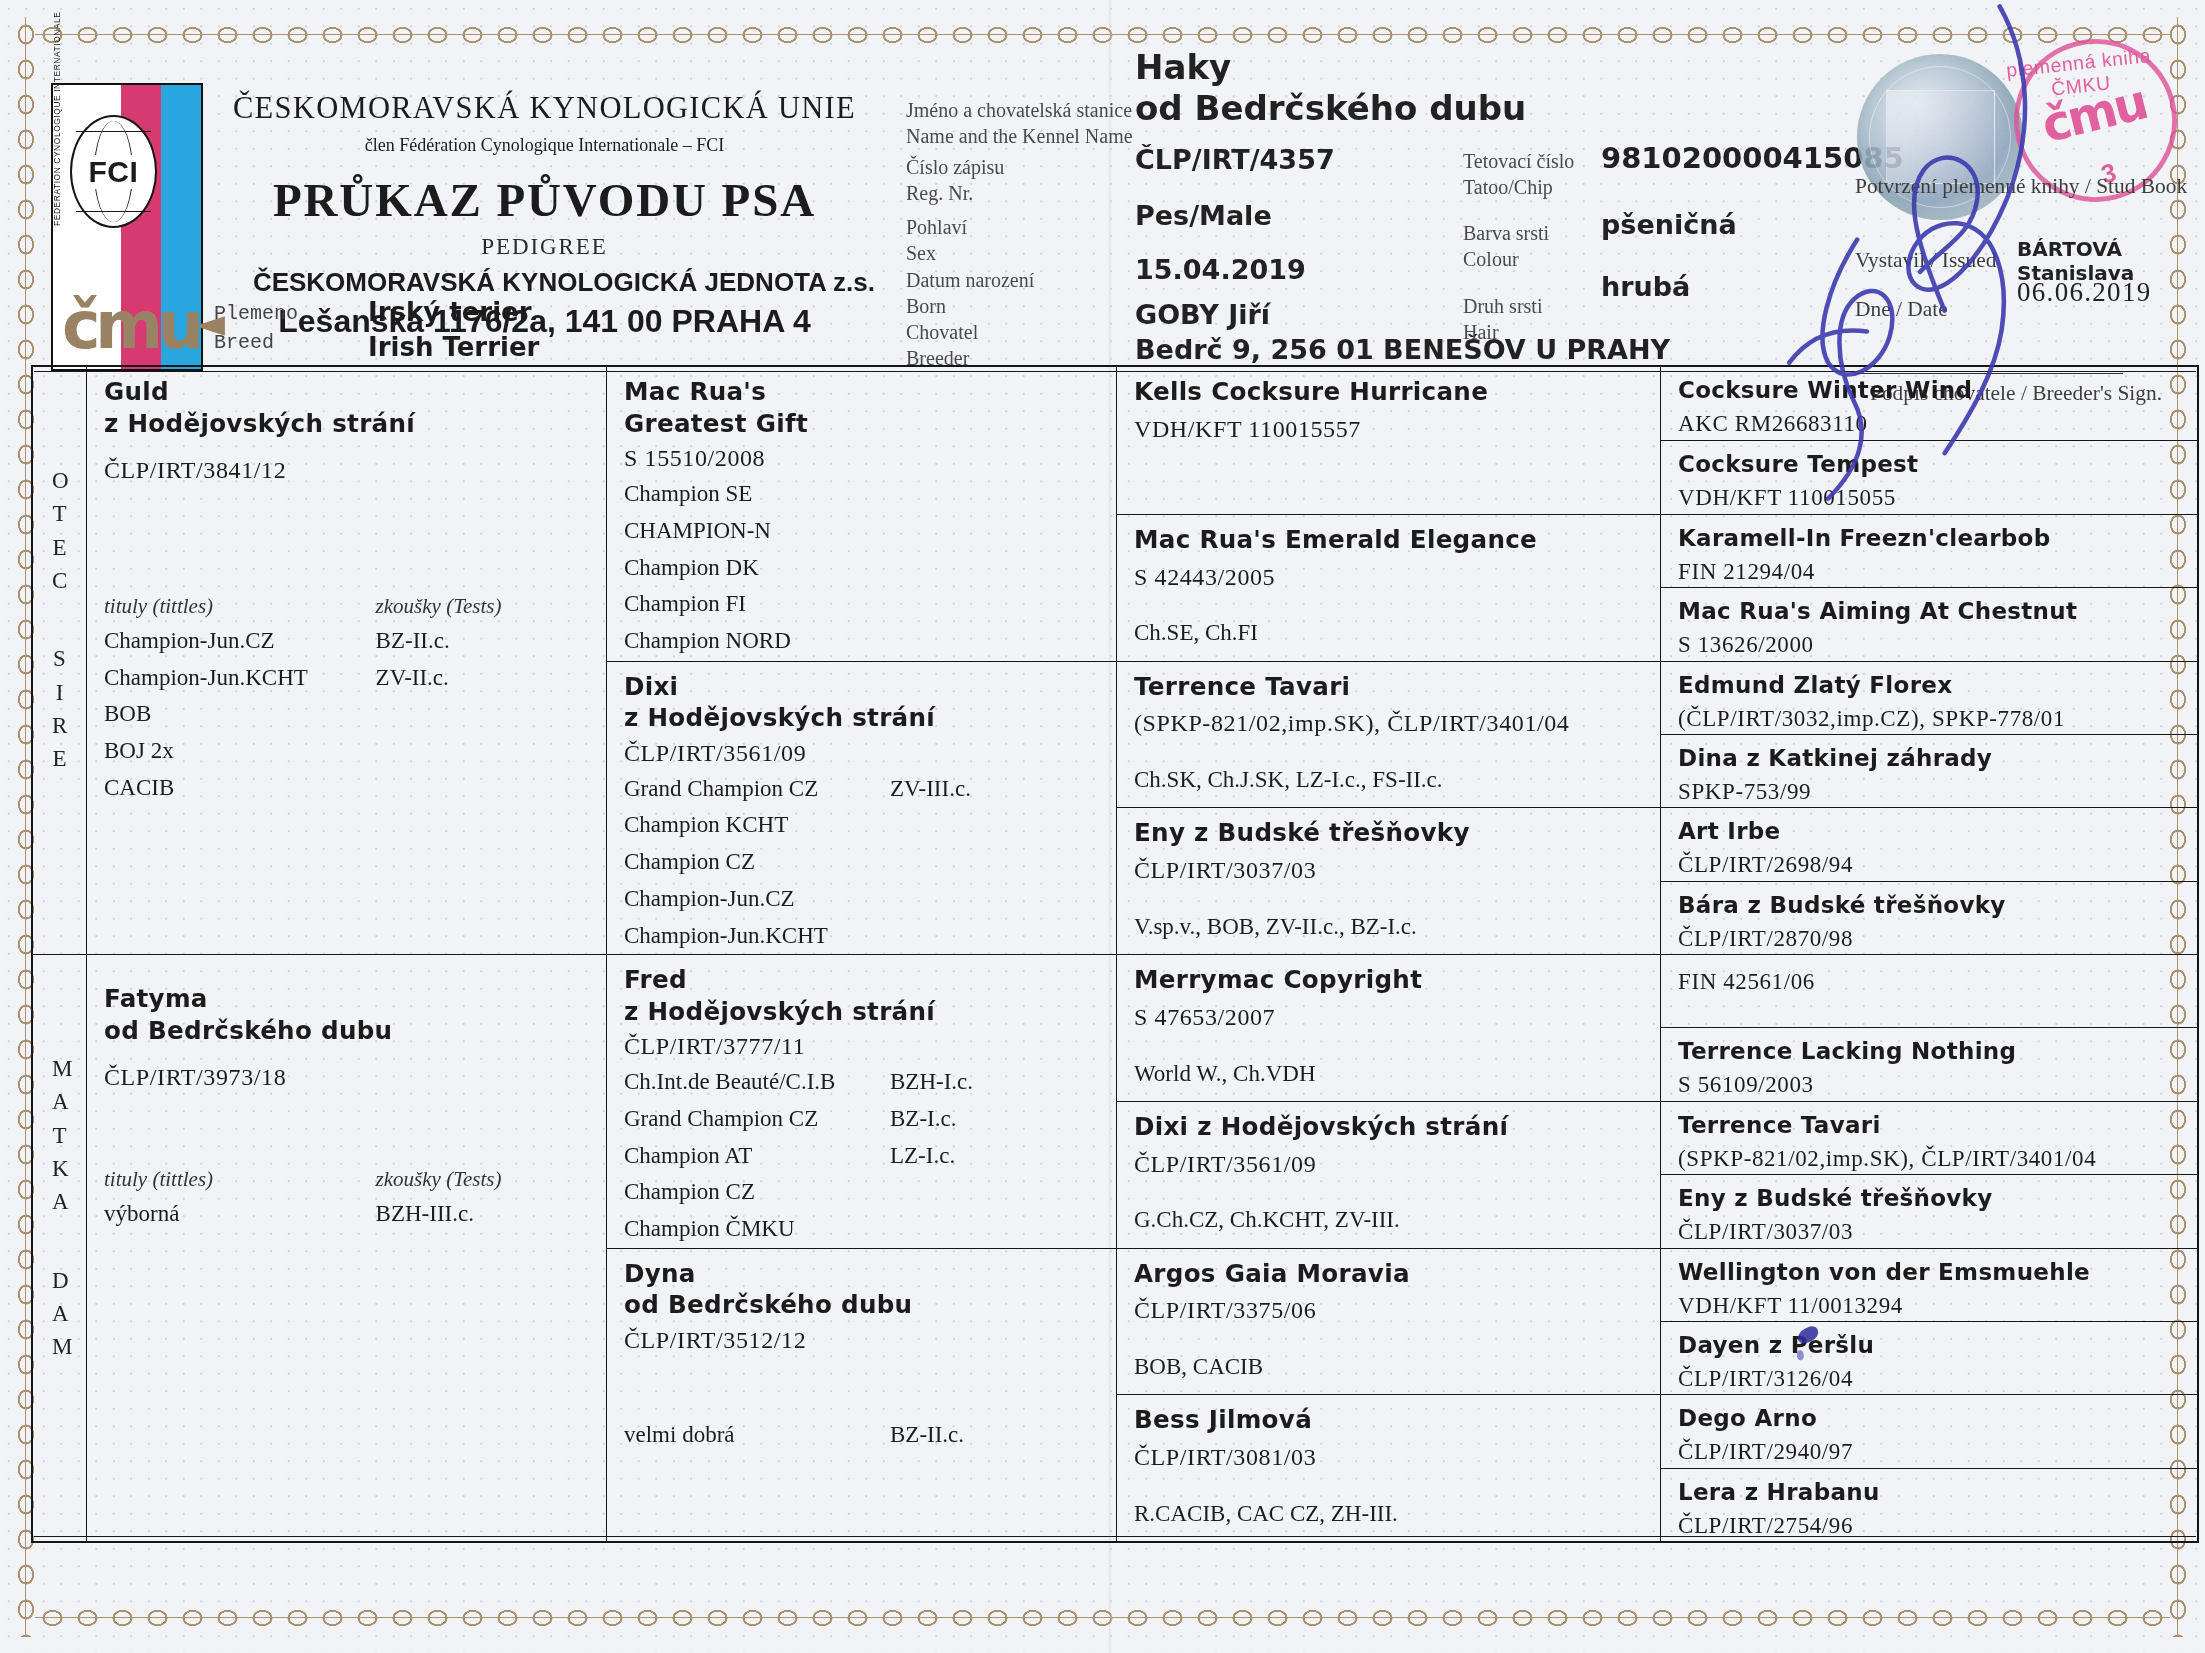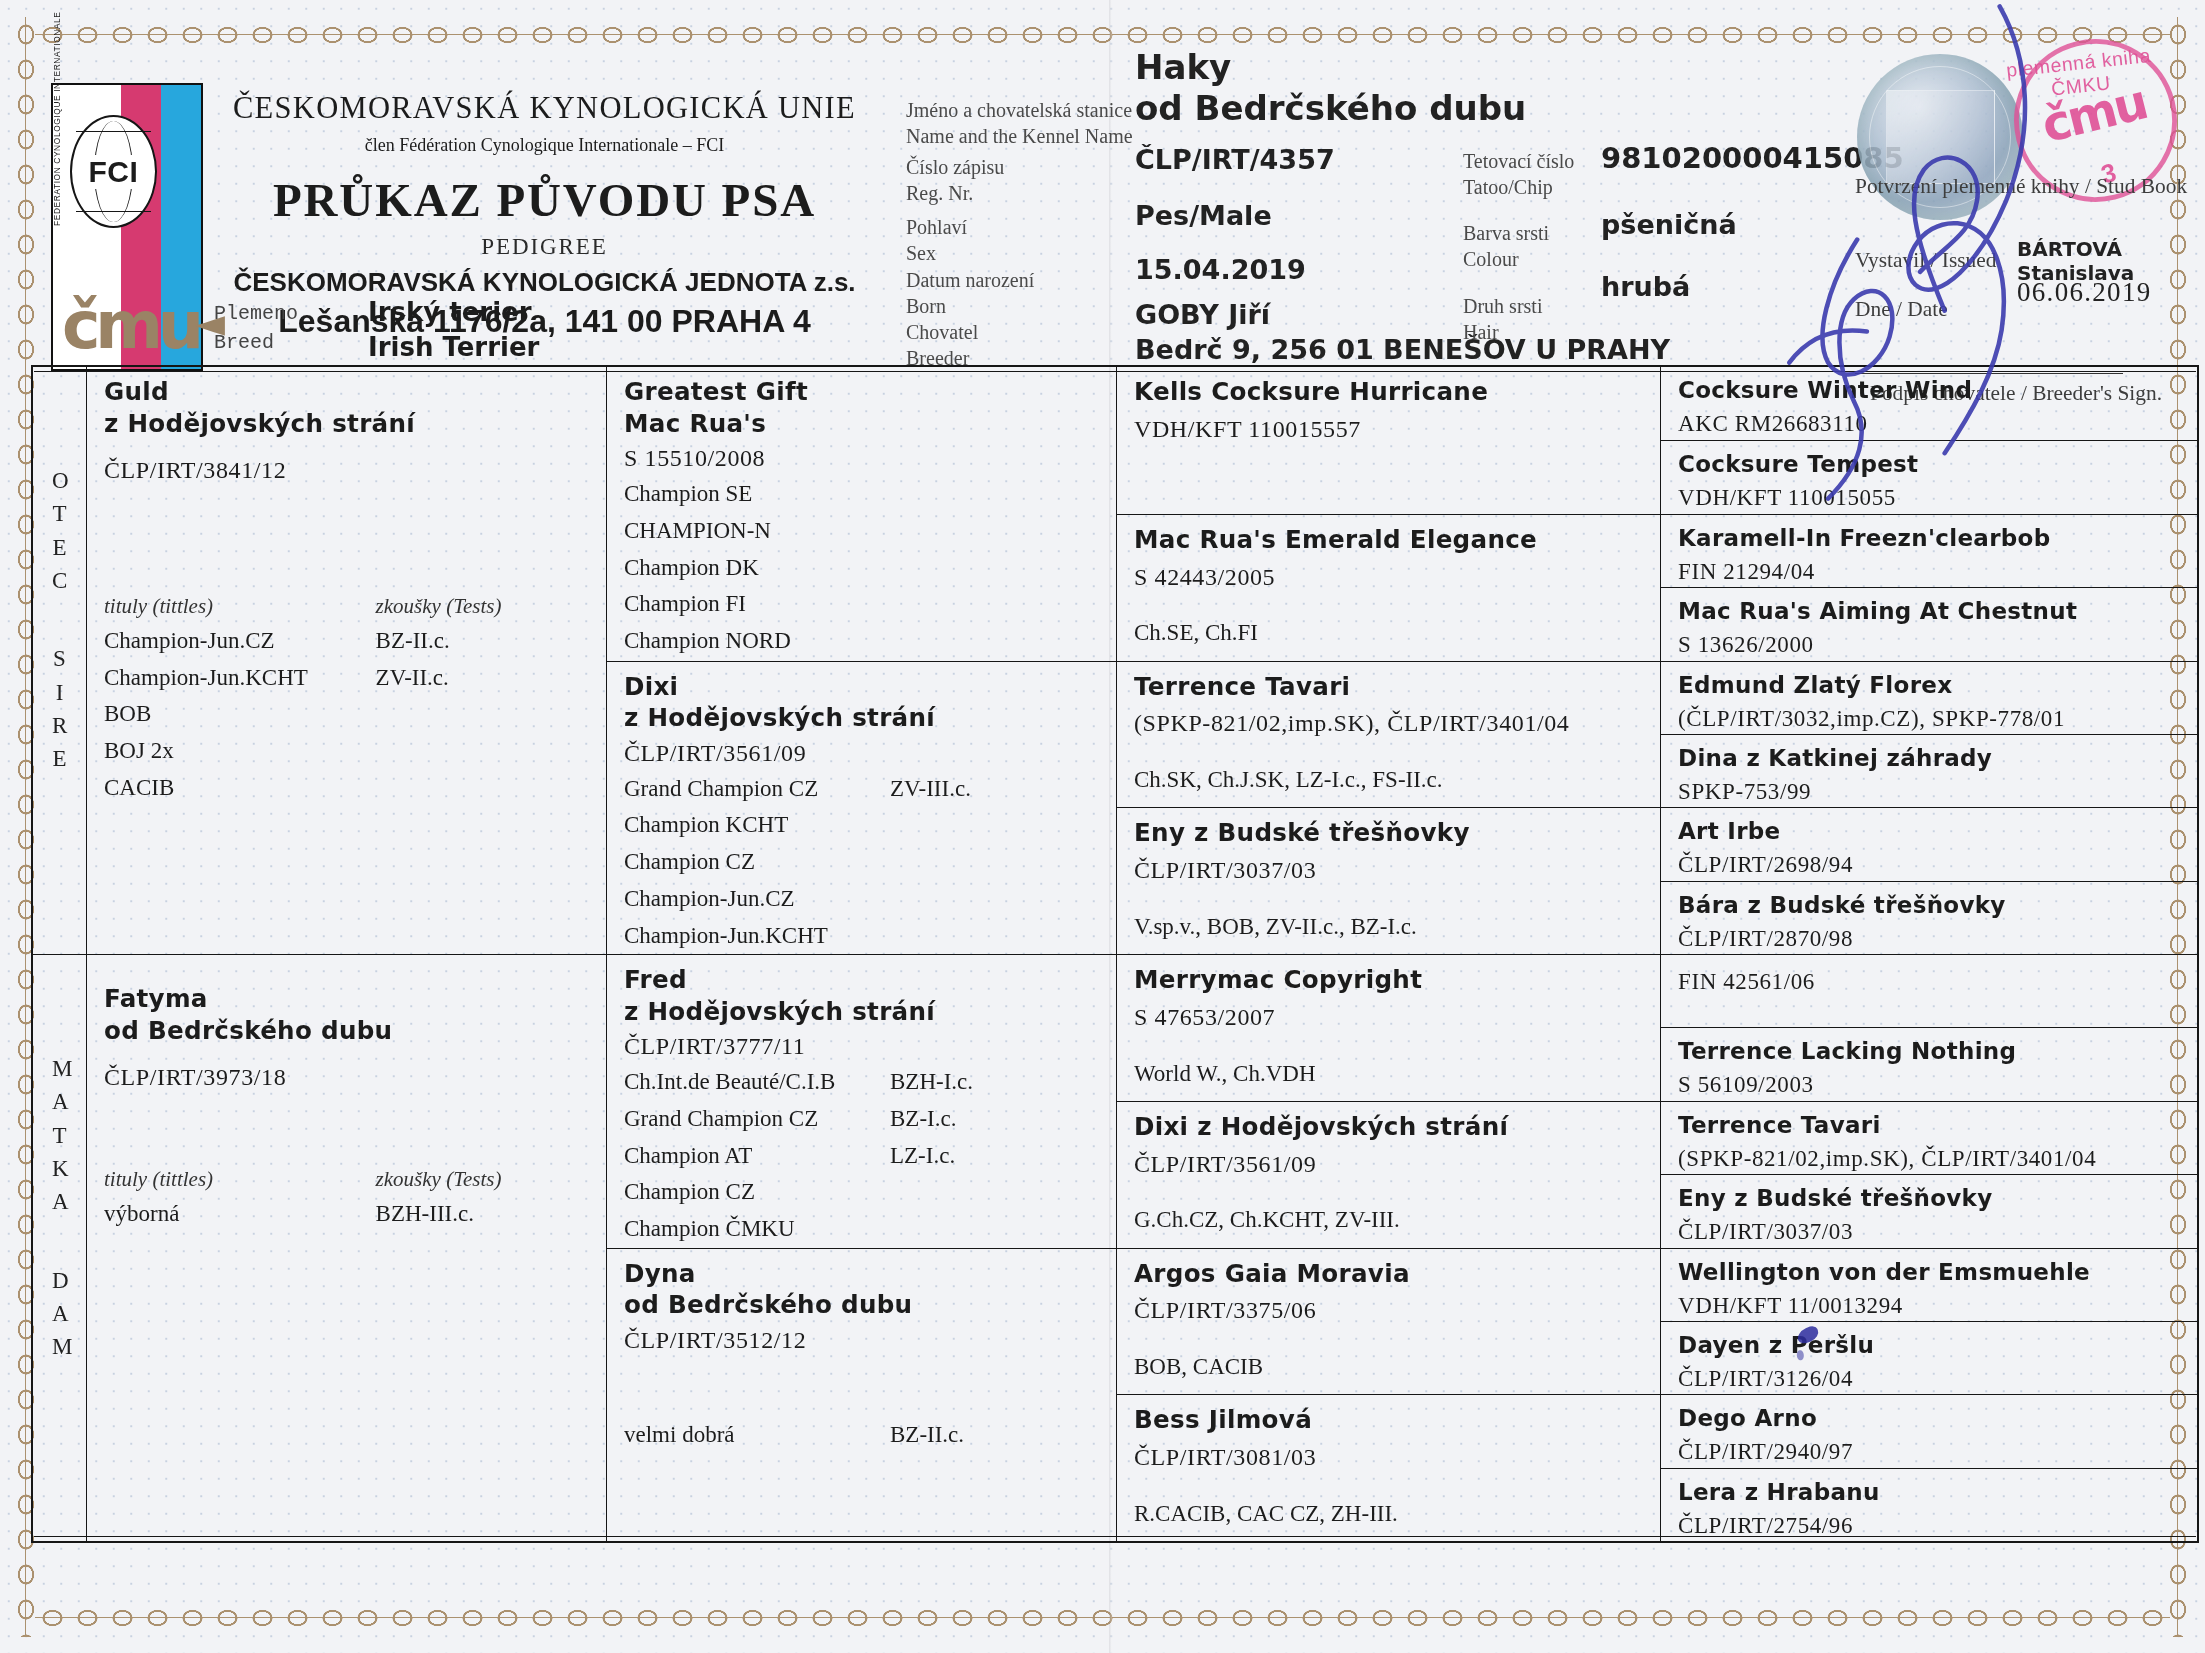--- a/index.html
+++ b/index.html
@@ -35,21 +35,21 @@
   .fci-globe span{font-weight:bold;font-size:30px;letter-spacing:0.6px;background:#fff;padding:0 1.3px;z-index:2;}
   .cmku-glyph{position:absolute;left:9px;bottom:17px;font-weight:bold;color:#9a8365;font-size:65px;line-height:.8;
     letter-spacing:-5.2px;font-family:"DejaVu Sans",sans-serif;}
   .cmku-glyph:after{content:"◄";color:#9a8365;font-size:39px;vertical-align:11.7px;margin-left:-3.9px;}
 
   .head-center{position:absolute;left:214px;top:91px;width:661px;text-align:center;font-family:"Liberation Serif",serif;}
   .hc-org{font-size:30.5px;letter-spacing:1.3px;}
   .hc-member{font-size:18px;margin-top:9px;}
   .hc-title{font-size:47px;font-weight:bold;letter-spacing:1.9px;margin-top:17px;}
   .hc-pedigree{font-size:23px;letter-spacing:1.9px;margin-top:6.5px;color:#2a2a2a;}
-  .hc-org2{font-family:"Liberation Sans",sans-serif;font-weight:bold;font-size:26px;margin-top:7.8px;}
+  .hc-org2{font-family:"Liberation Sans",sans-serif;font-weight:bold;font-size:26px;margin-top:7.8px;text-align:right;}
   .hc-addr{font-family:"Liberation Sans",sans-serif;font-weight:bold;font-size:32px;margin-top:5.2px;}
   .breed-row{position:absolute;left:214px;top:299px;text-align:left;}
   .breed-row .lbl{font-family:Liberation Mono, monospace;font-size:20px;color:#444;line-height:1.45;}
   .breed-vals{position:absolute;left:368px;top:295px;font-weight:bold;font-size:26px;line-height:1.35;
     font-family:"DejaVu Sans",sans-serif;}
 
   .flabel{position:absolute;font-family:"Liberation Serif",serif;font-size:20px;color:#4a4a4a;line-height:1.32;}
   .fval{position:absolute;font-family:"DejaVu Sans",sans-serif;font-weight:bold;font-size:27px;color:#222;}
   .dogname{font-size:34px;line-height:1.2;}
 
@@ -247,22 +247,22 @@
         </div>
         <div>
           <div class="tlabel">zkoušky (Tests)</div>
           <div class="tlist">BZH-III.c.</div>
         </div>
       </div>
     </div>
 
     <div class="cell gen2" style="grid-column:3;grid-row:1/5">
       <div class="dname">
-        <div>Greatest Gift</div>
-          <div>Mac Rua's</div>
+        <div>Mac Rua's</div>
+          <div>Greatest Gift</div>
       </div>
       <div class="dreg" style="margin-top:5.2px">S 15510/2008</div>
       <div class="spacer"></div>
       <div class="titles-row">
         <div class="tcol-l">
             <div class="tlist">Champion SE
 CHAMPION-N
 Champion DK
 Champion FI
 Champion NORD</div>

